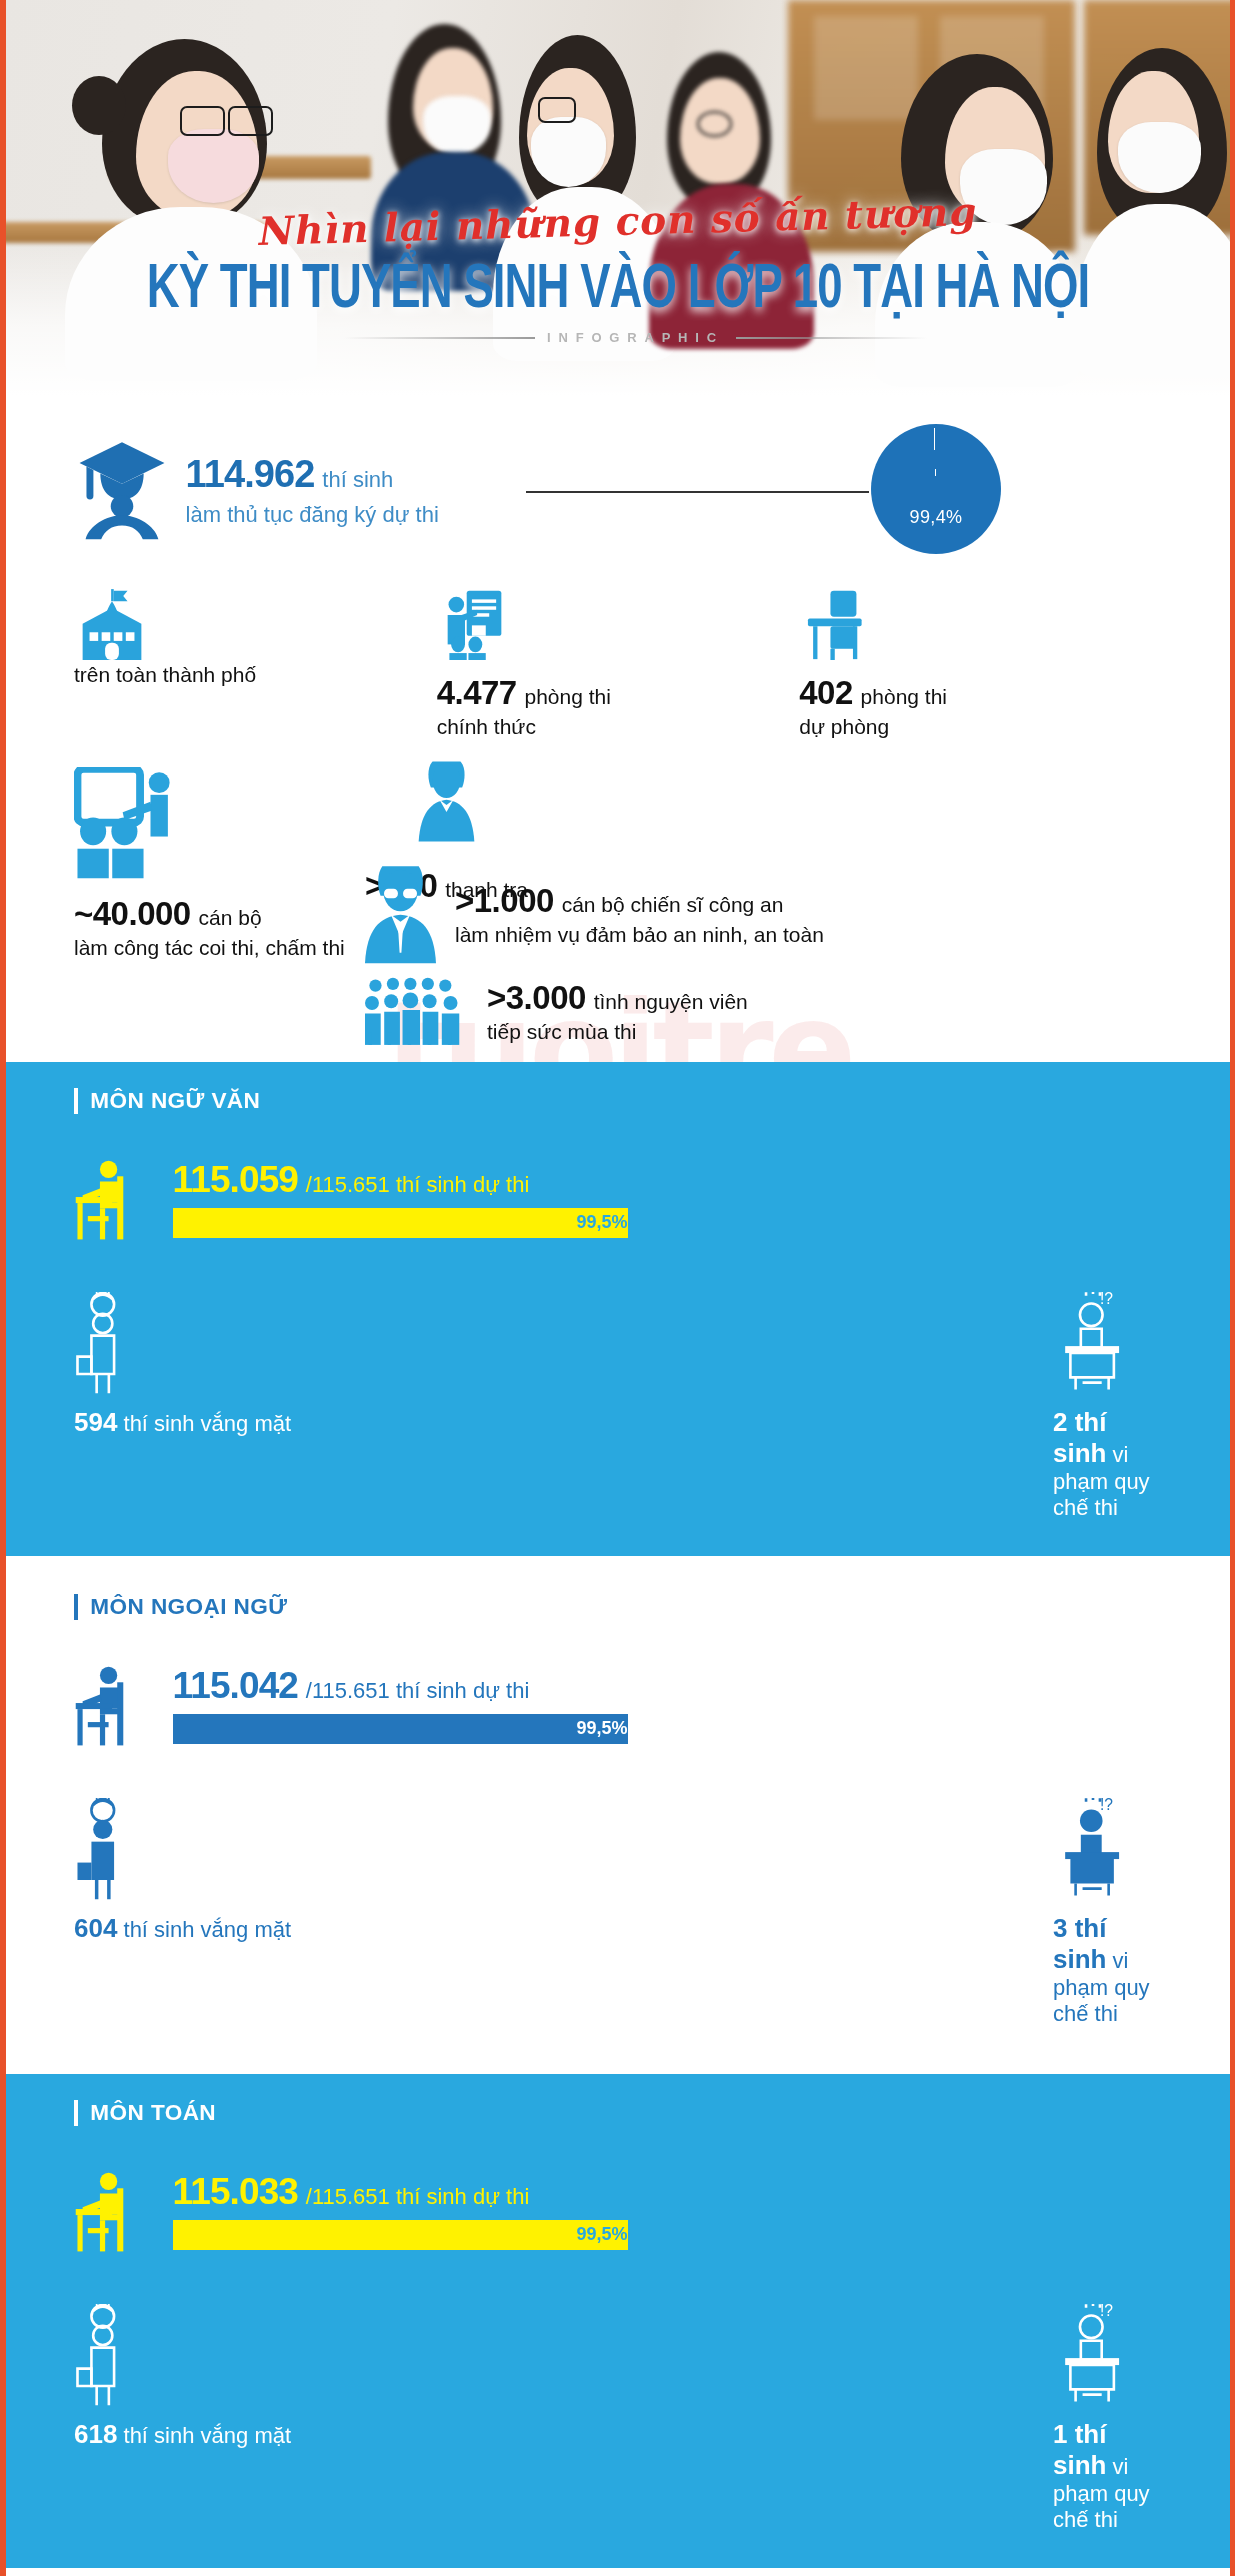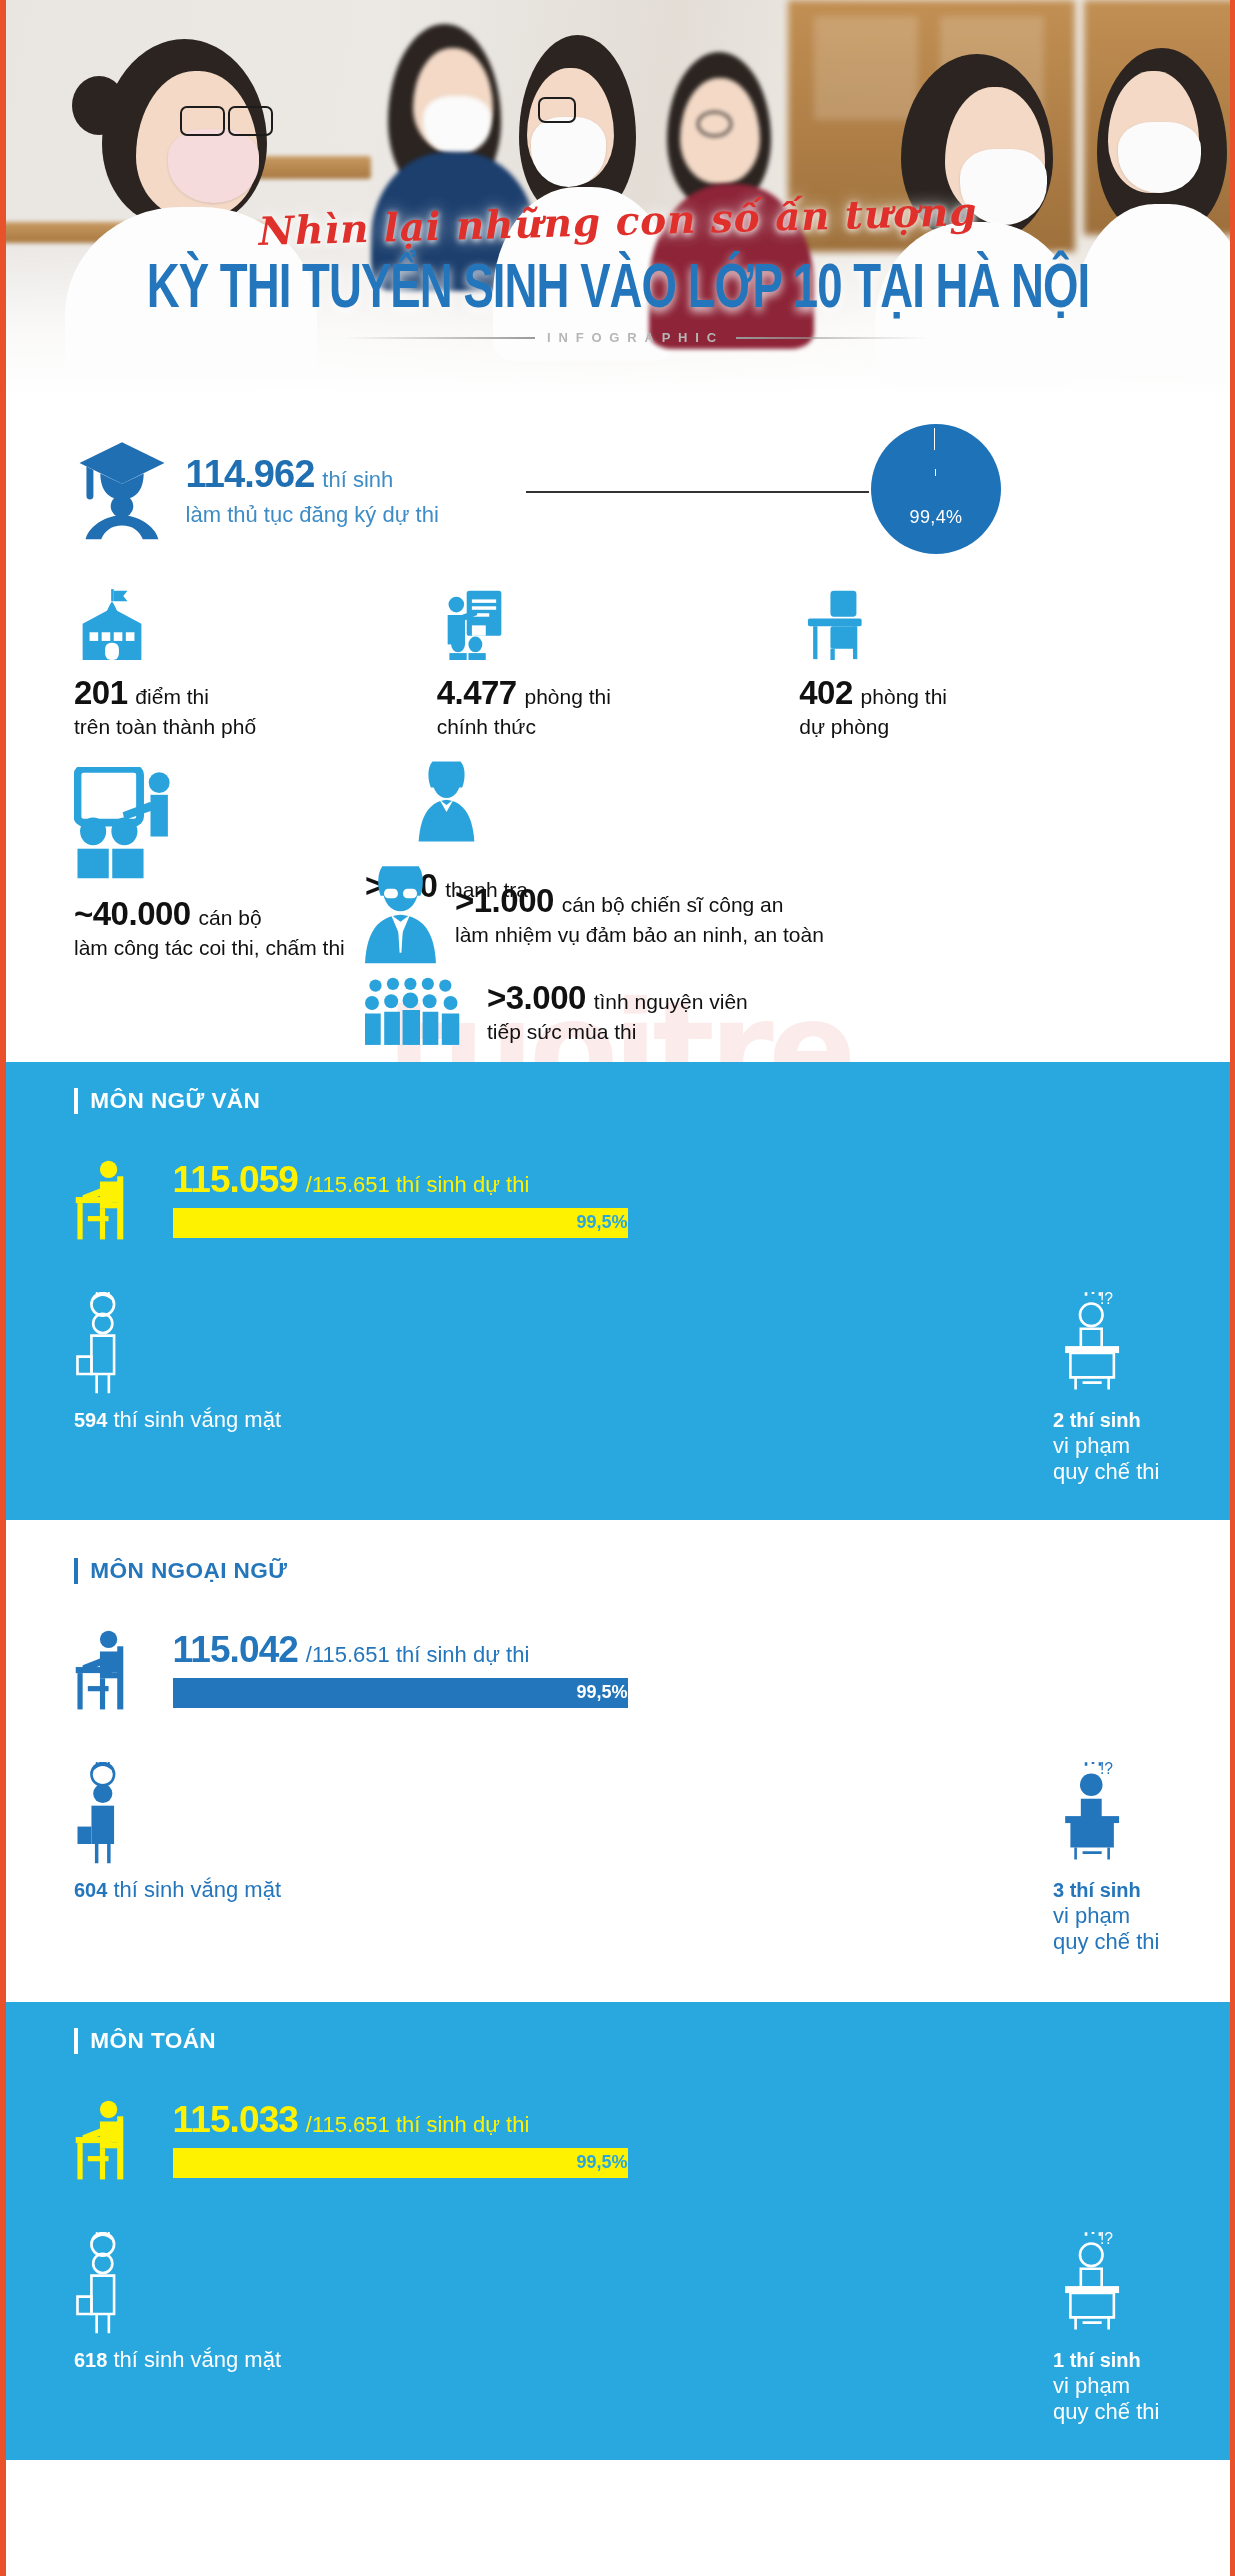--- a/index.html
+++ b/index.html
@@ -125,21 +125,21 @@
   .panel.blue .pnum, .panel.blue .pden { color:#FFF200; }
   .panel.blue .pbar { background:#FFF200; } .panel.blue .ppct { color:#29A8DF; }
   .panel.white .pnum, .panel.white .pden { color:#2476BC; }
   .panel.white .pbar { background:#2476BC; } .panel.white .ppct { color:#fff; }
 
   .bottomrow { display:flex; margin-top:47px; }
   .bcell { width:50%; }
   .bcell.right { padding-left:435px; }
   .bicon { height:103px; display:flex; align-items:flex-end; }
   .btxt { margin-top:12px; font-size:22px; }
-  .bnum { font-weight:800; font-size:20px; }
+  .bnum { font-weight:800; font-size:26px; }
   .panel.blue .btxt, .panel.blue .bnum { color:#fff; }
   .panel.white .btxt, .panel.white .bnum { color:#2476BC; }
 
   .gap { height:12px; background:#ffffff; }
 
   
   .footer { padding:29.5px 68px 0; background:#fff; position:relative; z-index:3; }
 </style>
 </head>
 <body>
@@ -241,24 +241,20 @@
             <rect x="43" y="0" width="3" height="14" fill="#2AA3DC"></rect>
             <path d="M46 2 h16 l-5 6 5 6 H46 z" fill="#2AA3DC"></path>
             <path d="M44 14 C36 26 36 34 36 40 h16 c0-6 0-14-8-26 z" fill="#2AA3DC"></path>
             <path d="M10 40 L44 22 L78 40 v42 H10 z" fill="#2AA3DC"></path>
             <rect x="18" y="50" width="10" height="10" fill="#fff"></rect>
             <rect x="32" y="50" width="10" height="10" fill="#fff"></rect>
             <rect x="46" y="50" width="10" height="10" fill="#fff"></rect>
             <rect x="60" y="50" width="10" height="10" fill="#fff"></rect>
             <rect x="36" y="62" width="16" height="20" rx="7" fill="#fff"></rect>
           </svg>
-        </div>
-        <div class="inline" style="margin-top:14px;">
-          <span class="big">201</span>
-          <span class="lbl">điểm thi</span>
         </div>
         <div class="line2">trên toàn thành phố</div>
       </div>
 
       <div class="col3">
         <div class="ic">
           <svg width="75" height="71" viewBox="0 0 86 82">
             <rect x="34" y="2" width="40" height="52" rx="3" fill="#2AA3DC"></rect>
             <rect x="40" y="12" width="28" height="4" fill="#fff"></rect>
             <rect x="40" y="20" width="28" height="4" fill="#fff"></rect>

